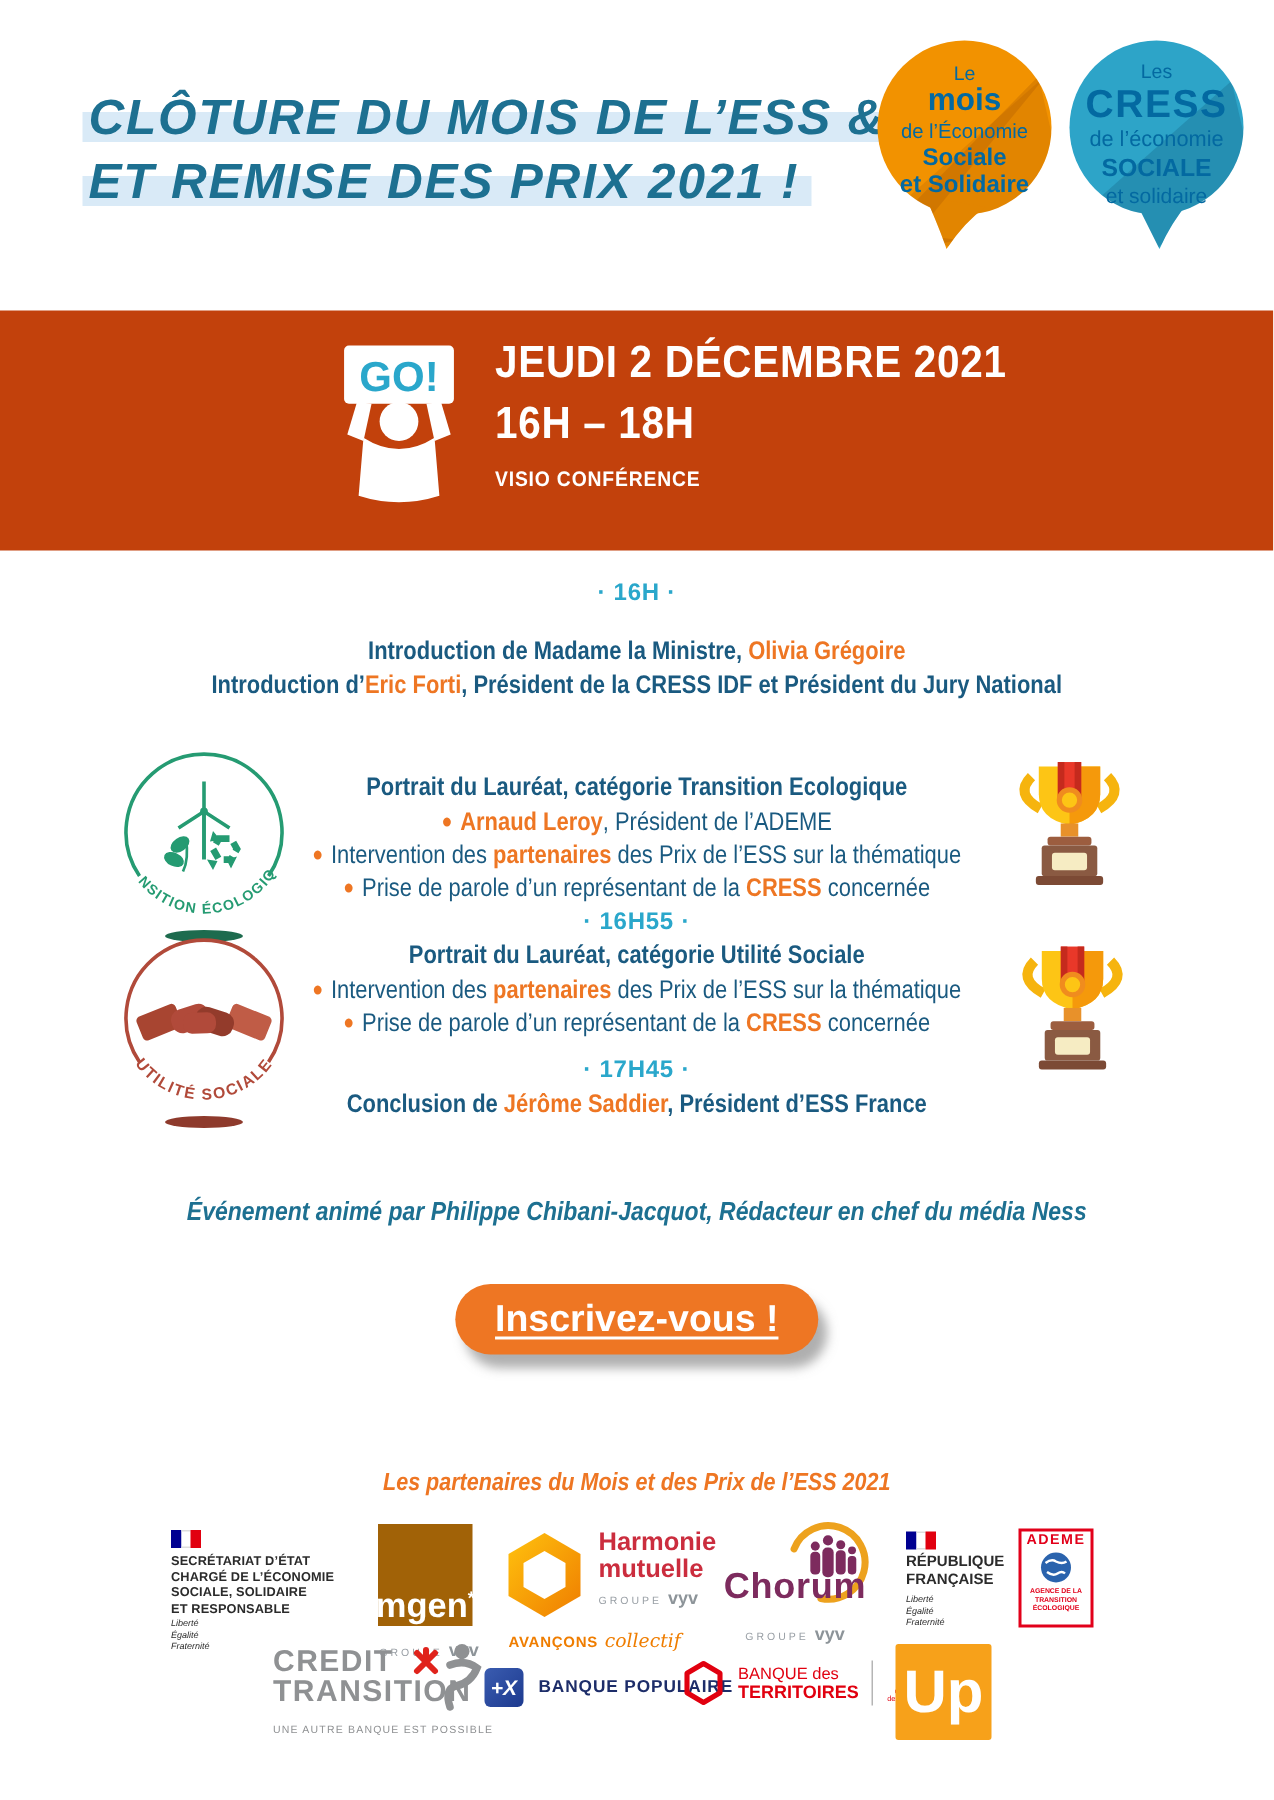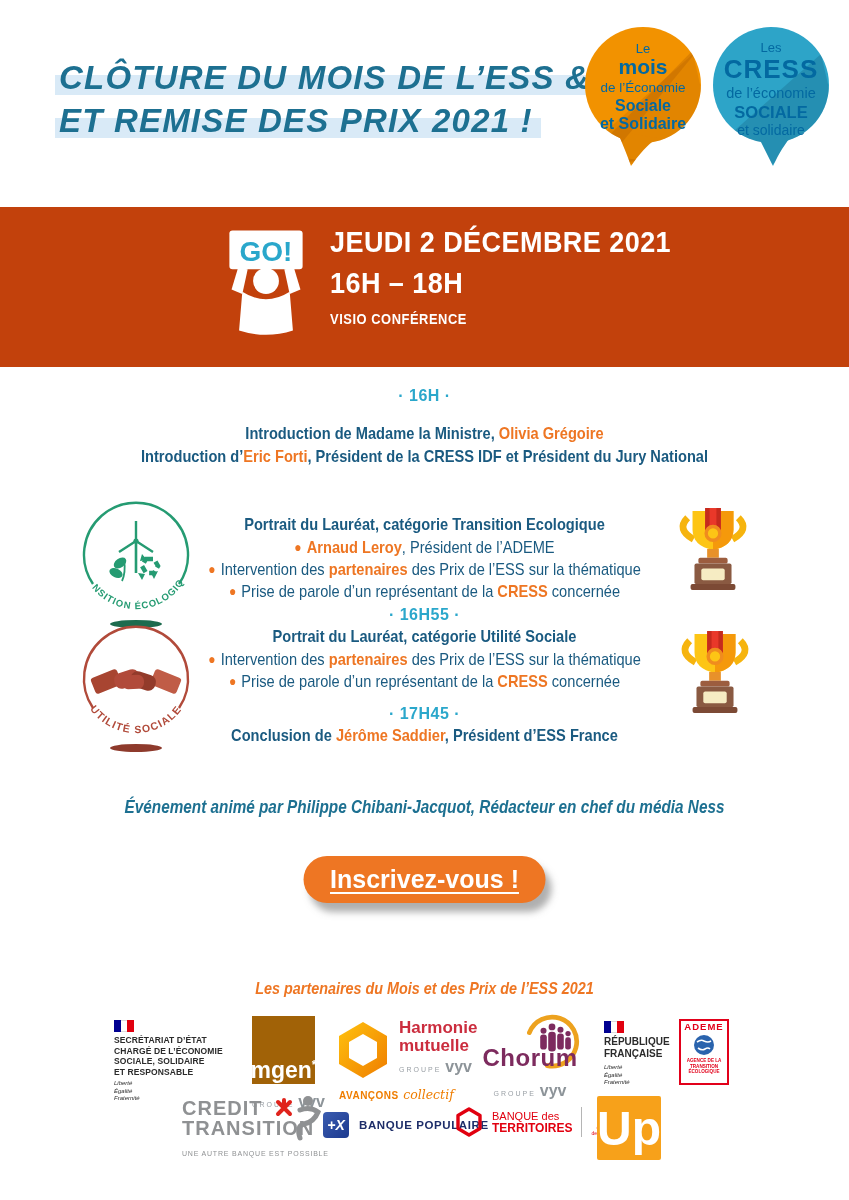--- a/index.html
+++ b/index.html
@@ -24,21 +24,21 @@
   .banner-mode { font-size:14px; font-weight:bold; color:#fff; letter-spacing:.6px; transform:scaleX(.92); transform-origin:left center; }
   .balloon { position:absolute; width:124px; height:142px; }
   .balloon .txt { position:absolute; left:0; top:0; width:124px; text-align:center; color:#0369a1; line-height:1; }
   .cta { position:absolute; left:50%; top:856px; transform:translateX(-50%); height:47px; padding:0 27px;
          background:#ee7623; border:none; border-radius:26px; cursor:pointer;
          box-shadow:6px 9px 7px rgba(110,110,110,.55); }
   .cta span { font-size:25px; font-weight:bold; color:#fff; text-decoration:underline; text-underline-offset:4px; white-space:nowrap; }
   .logo-txt-dark { font-size:8.5px; font-weight:bold; color:#2b2b2b; line-height:10.5px; letter-spacing:.1px; }
   .motto { font-size:6px; font-style:italic; color:#2b2b2b; line-height:7.5px; }
   .groupe-vyv { font-size:7px; letter-spacing:2px; color:#9aa0a6; white-space:nowrap; }
-  .groupe-vyv b { font-size:16px; letter-spacing:0; color:#8d9499; }
+  .groupe-vyv b { font-size:12px; letter-spacing:0; color:#8d9499; }
   .flag { display:flex; width:20px; height:12px; margin-bottom:3px; }
   .flag i { flex:1; } .flag .f-b{background:#000091;} .flag .f-w{background:#fff; border-top:1px solid #ddd; border-bottom:1px solid #ddd;} .flag .f-r{background:#e1000f;}
 </style>
 </head>
 <body>
 
 <div class="page">
 
   <div class="abs" style="left:55px; top:56px;">
     <div class="title"><span class="hl">CLÔTURE DU MOIS DE L’ESS &amp;</span></div>
@@ -315,16 +315,16 @@
       <svg width="13" height="13" viewBox="0 0 14 14">
         <circle cx="7" cy="7" r="6" fill="none" stroke="#e1000f" stroke-width="1.6"></circle>
         <path d="M4,9 q3,-5 6,-4" stroke="#e1000f" stroke-width="1.4" fill="none"></path>
       </svg>
       <div style="font-size:5px; color:#e1000f; line-height:5.5px;">Caisse</div>
       <div style="font-size:5px; color:#e1000f; line-height:5.5px;">des Dépôts</div>
     </div>
   </div>
 
   <div class="abs" style="left:597px; top:1096px; width:64px; height:64px; background:#f7a11a; border-radius:2px; display:flex; align-items:center; justify-content:center;">
-    <span style="color:#fff; font-size:48px; font-weight:bold;text-align:center;">Up</span>
+    <span style="color:#fff; font-size:40px; font-weight:bold;text-align:center;">Up</span>
   </div>
 
 </div>
 
 </body></html>

